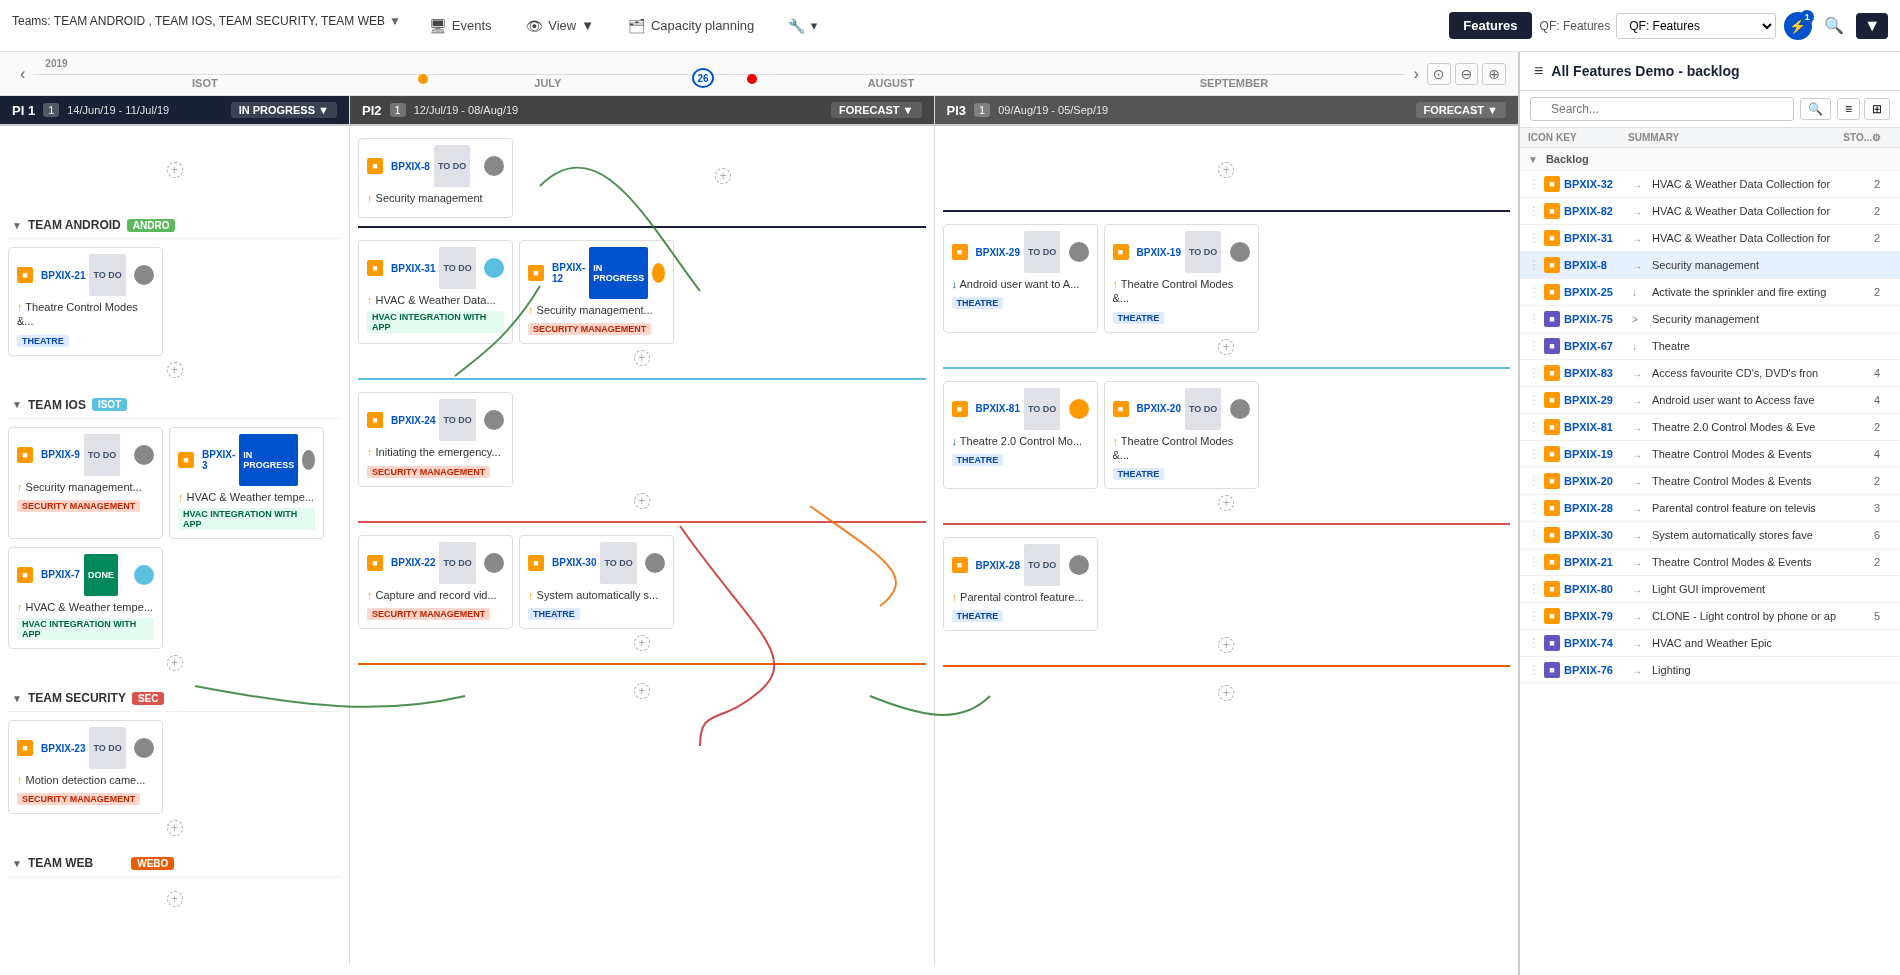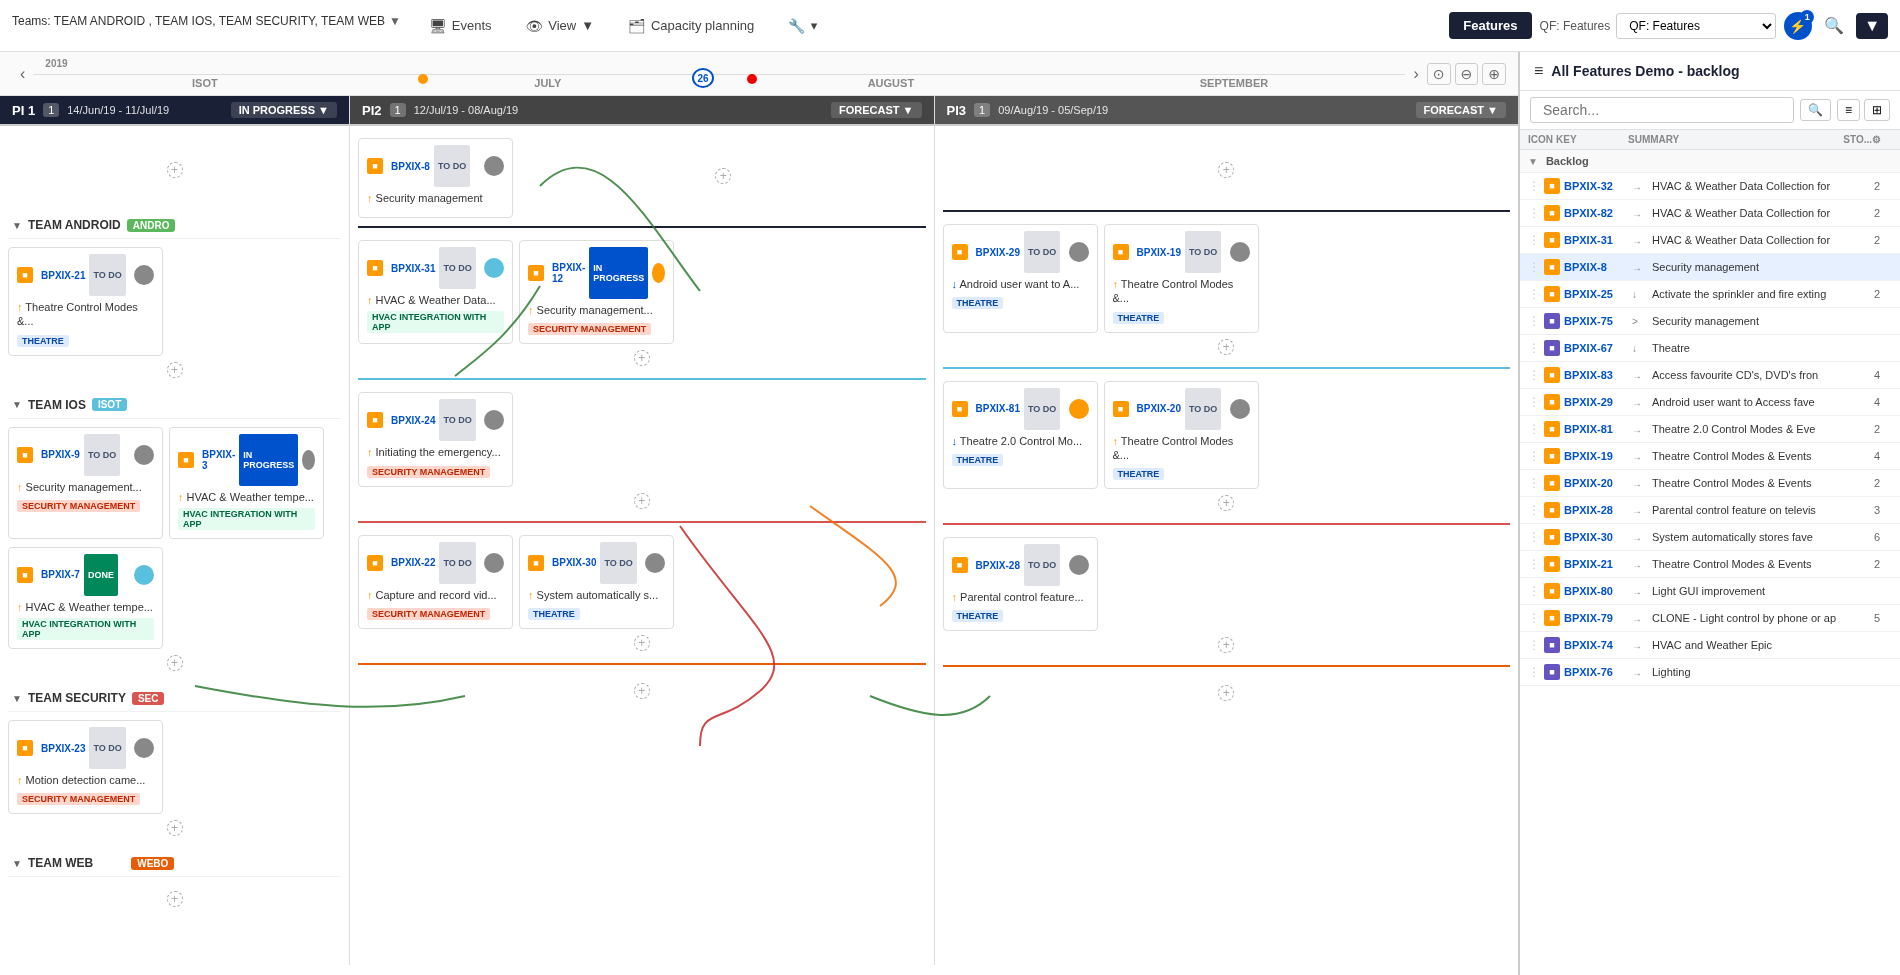--- a/index.html
+++ b/index.html
@@ -73,21 +73,21 @@
     .card-label.sec { background: #ffd6cc; color: #bf2600; }
     .card-label.hvac { background: #e3fcef; color: #006644; }
     .card-label.theatre { background: #deebff; color: #0747a6; }
     .card-avatar { width: 20px; height: 20px; border-radius: 50%; background: #ccc; margin-left: auto; display: flex; align-items: center; justify-content: center; font-size: 9px; color: #fff; }
 
     
     .sidebar-header { padding: 10px 14px; border-bottom: 1px solid #e0e0e0; display: flex; align-items: center; gap: 8px; }
     .sidebar-title { font-size: 14px; font-weight: 700; color: #1a2035; }
     .sidebar-icon { font-size: 16px; color: #333; }
     .sidebar-search { padding: 6px 10px; border-bottom: 1px solid #e0e0e0; display: flex; align-items: center; gap: 6px; }
-    .sidebar-search input { flex: 1; border: 1px solid #ccc; border-radius: 3px; padding: 4px 12px; font-size: 14px; }
+    .sidebar-search input { flex: 1; border: 1px solid #ccc; border-radius: 3px; padding: 4px 20px; font-size: 12px; }
     .sidebar-view-btns { display: flex; gap: 4px; }
     .view-btn { background: none; border: 1px solid #ccc; border-radius: 3px; padding: 3px 7px; cursor: pointer; font-size: 12px; }
     .sidebar-table { flex: 1; overflow-y: auto; }
     .sidebar-table-header { display: flex; align-items: center; padding: 4px 8px; background: #f4f5f7; border-bottom: 1px solid #e0e0e0; font-size: 10px; font-weight: 700; color: #888; text-transform: uppercase; position: sticky; top: 0; }
     .col-icon { width: 28px; }
     .col-key { width: 72px; }
     .col-summary { flex: 1; }
     .col-sto { width: 32px; text-align: right; }
     .col-gear { width: 20px; }
     .sidebar-row { display: flex; align-items: center; padding: 5px 8px; border-bottom: 1px solid #f0f0f0; cursor: pointer; }

